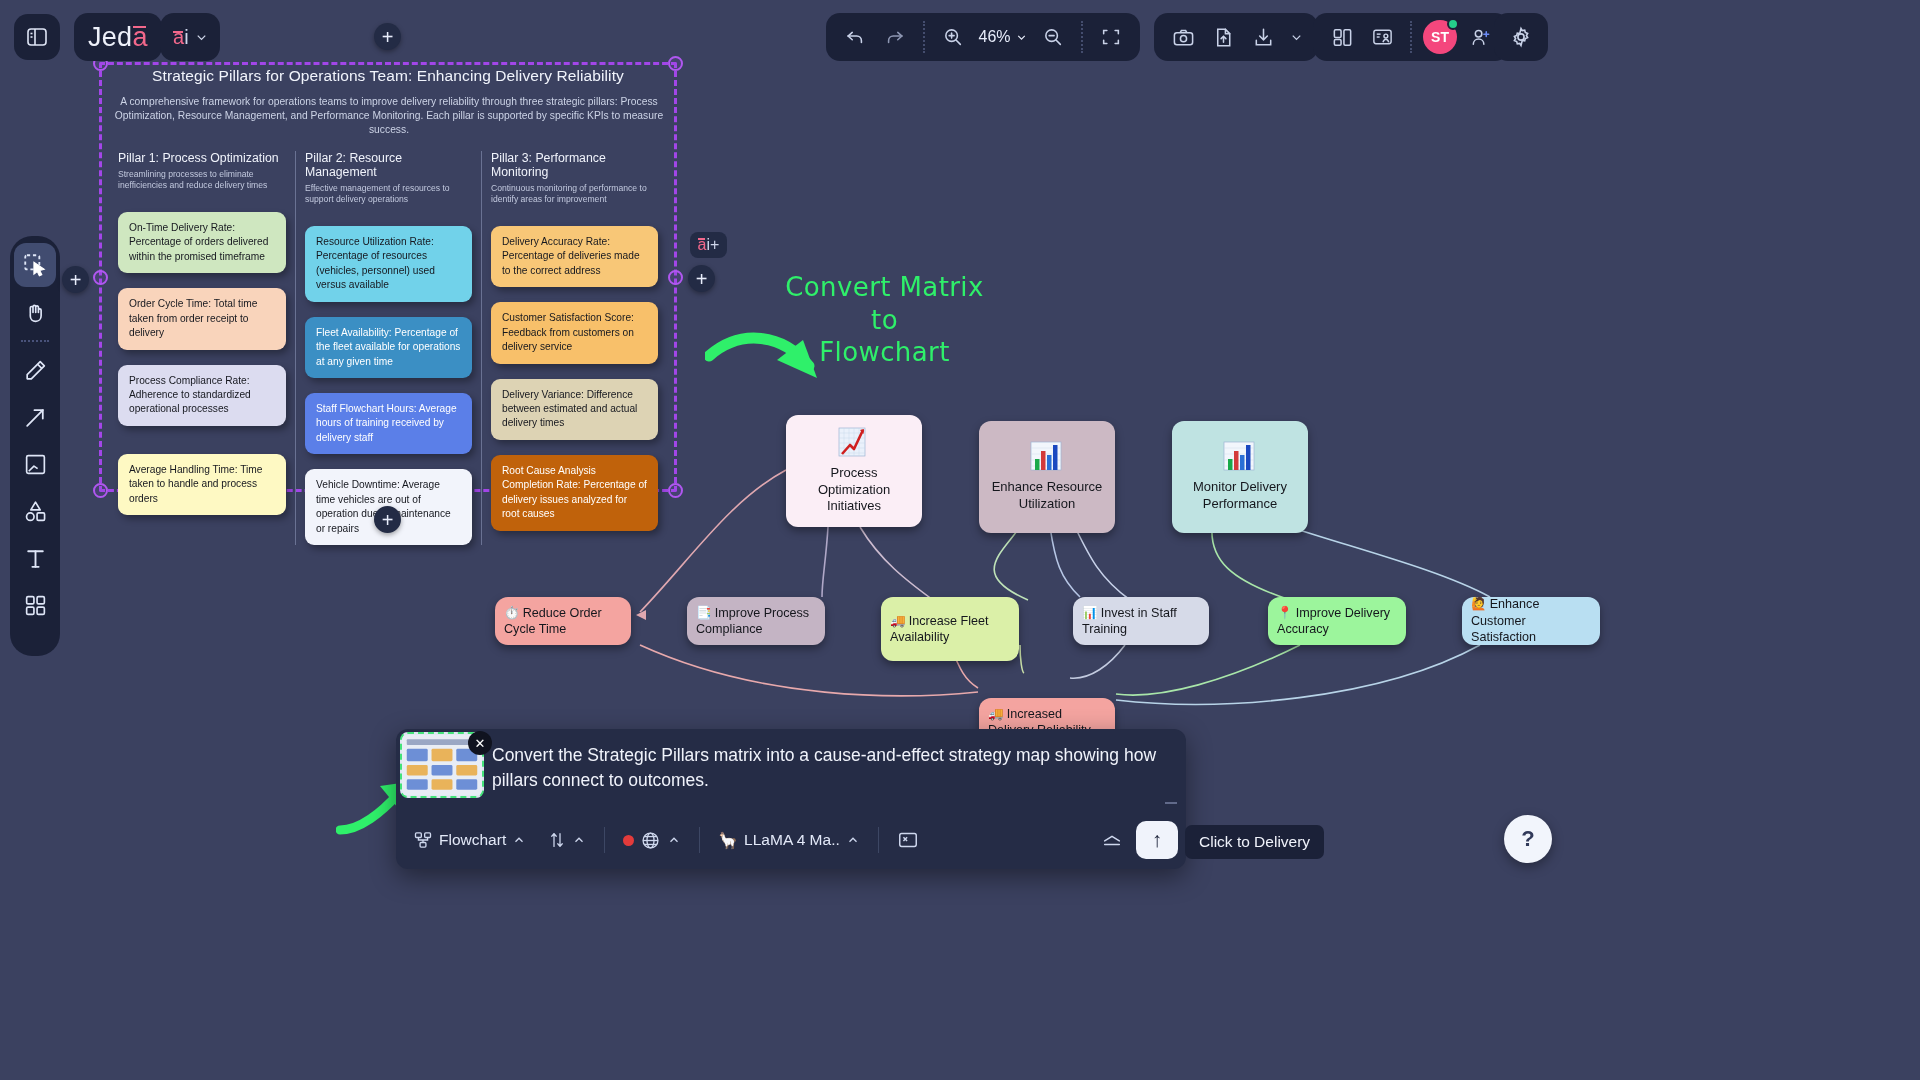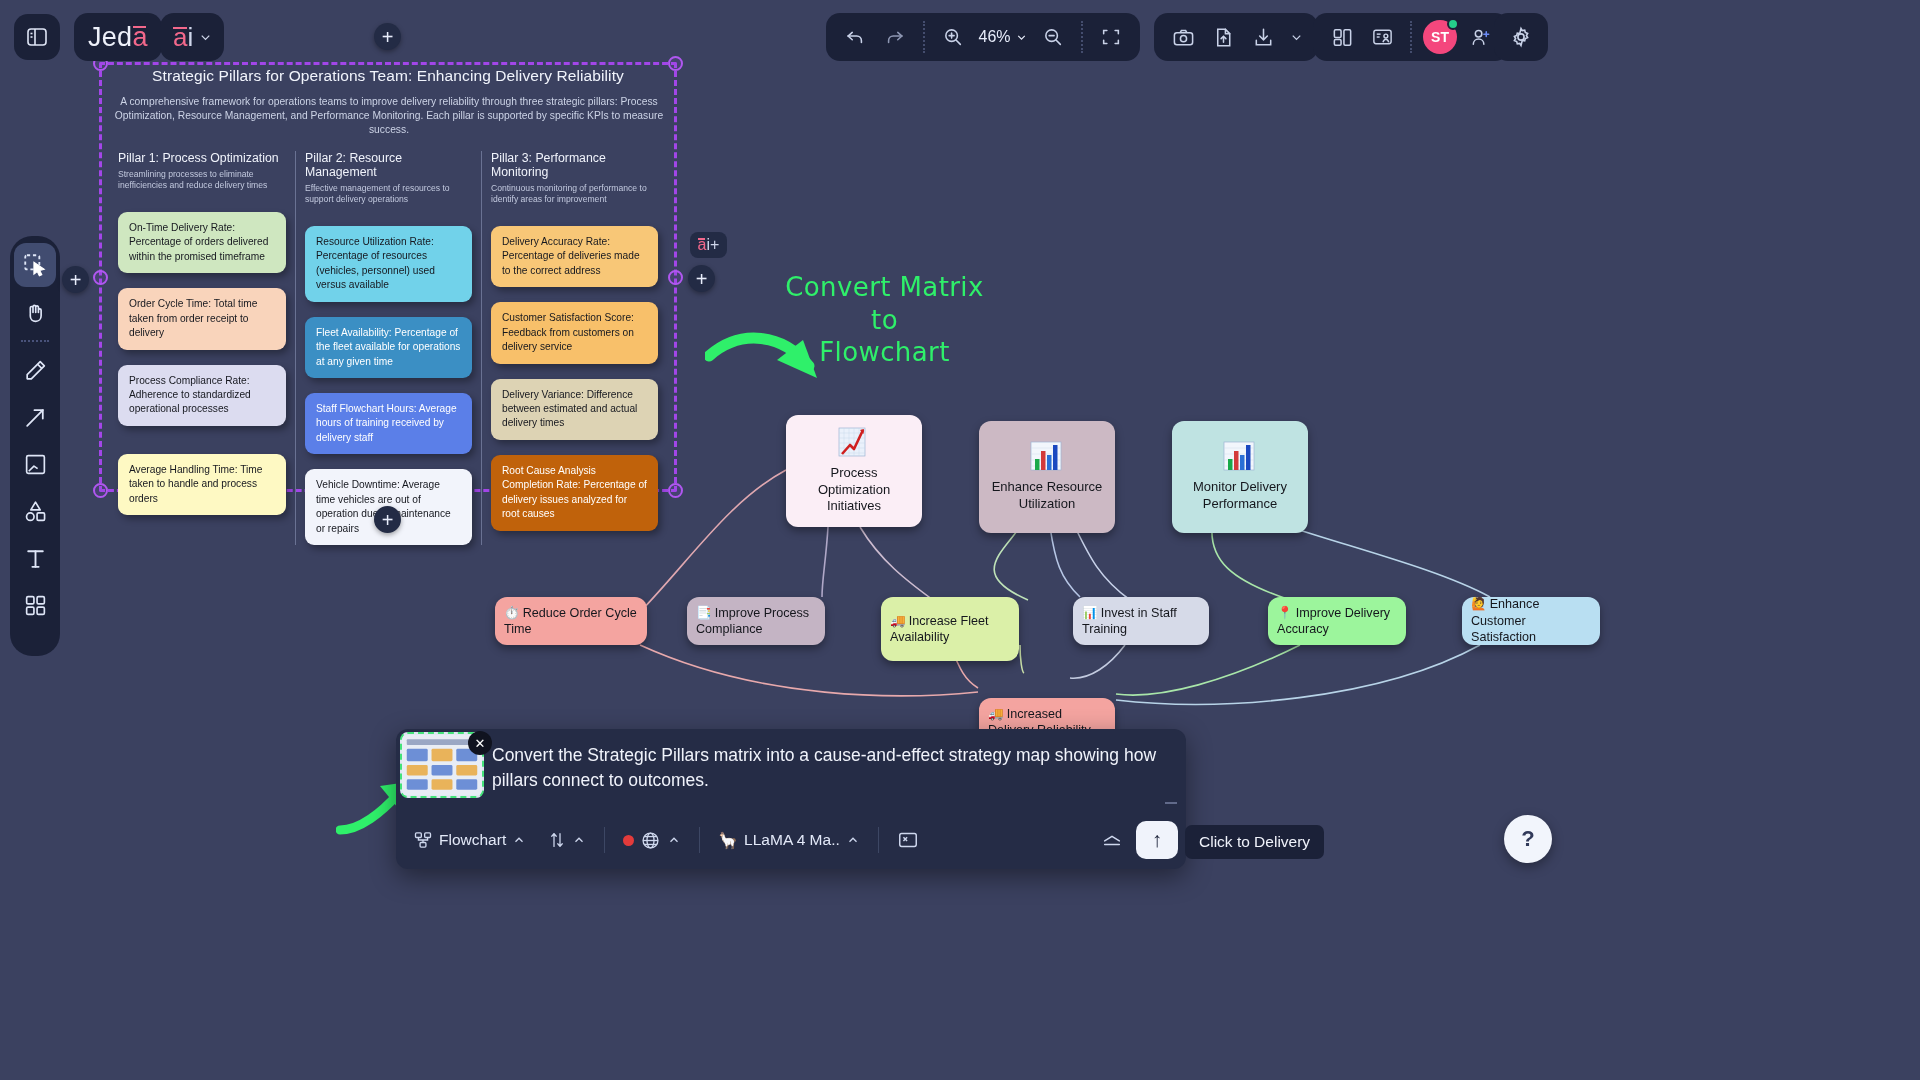--- a/index.html
+++ b/index.html
@@ -27,21 +27,21 @@
     font-size: 27px; font-weight: 500; letter-spacing: .3px;
     color: #eef1fa; display: flex; align-items: center;
     background: #1b2138; border-radius: 14px;
   }
   .logo-jeda .ac { color: #f2688b; position: relative; }
   .logo-jeda .ac::before {
     content: ""; position: absolute; left: 1px; right: 2px; top: 4px; height: 2px; background: #f2688b;
   }
   .logo-ai {
     position: absolute; left: 160px; top: 13px; height: 48px; padding: 0 11px 0 13px;
-    font-size: 26px; display: flex; align-items: center; gap: 5px;
+    font-size: 20px; display: flex; align-items: center; gap: 5px;
     background: #1b2138; border-radius: 14px; color: #cfd6ea;
   }
   .logo-ai .aword { color: #f2688b; position: relative; font-weight: 500; }
   .logo-ai .aword::before {
     content: ""; position: absolute; left: 0px; right: 6px; top: 5px; height: 2px; background: #f2688b;
   }
   .logo-ai .aword .i { color: #cfd6ea; }
 
   .plus-round {
     background: #232b45; border-radius: 50%;
@@ -343,21 +343,21 @@
               <line x1="5" y1="19" x2="35" y2="19"></line>
               <line x1="5" y1="25" x2="35" y2="25"></line>
             </g>
             <rect x="9" y="18" width="4.5" height="11" fill="#1aa94a"></rect>
             <rect x="15" y="10" width="4.5" height="19" fill="#d33a3a"></rect>
             <rect x="21" y="14" width="4.5" height="15" fill="#2a6fd6"></rect>
             <rect x="27" y="4" width="4.5" height="25" fill="#1a48c0"></rect>
           </svg>
           <span>Monitor Delivery Performance</span>
         </div>
-        <div class="fnode leaf" style="left: 495px; top: 597px; width: 152px; height: 48px; background: rgb(244, 164, 160);">
+        <div class="fnode leaf" style="left: 495px; top: 597px; width: 136px; height: 48px; background: rgb(244, 164, 160); border-radius: 13px;">
           <span><span class="em">⏱️</span>Reduce Order Cycle Time</span>
         </div>
         <div class="fnode leaf" style="left: 687px; top: 597px; width: 138px; height: 48px; background: rgb(196, 180, 196);">
           <span><span class="em">📑</span>Improve Process Compliance</span>
         </div>
         <div class="fnode leaf" style="left: 881px; top: 597px; width: 138px; height: 64px; background: rgb(219, 240, 168);">
           <span><span class="em">🚚</span>Increase Fleet Availability</span>
         </div>
         <div class="fnode leaf" style="left: 1073px; top: 597px; width: 136px; height: 48px; background: rgb(214, 218, 232);">
           <span><span class="em">📊</span>Invest in Staff Training</span>

